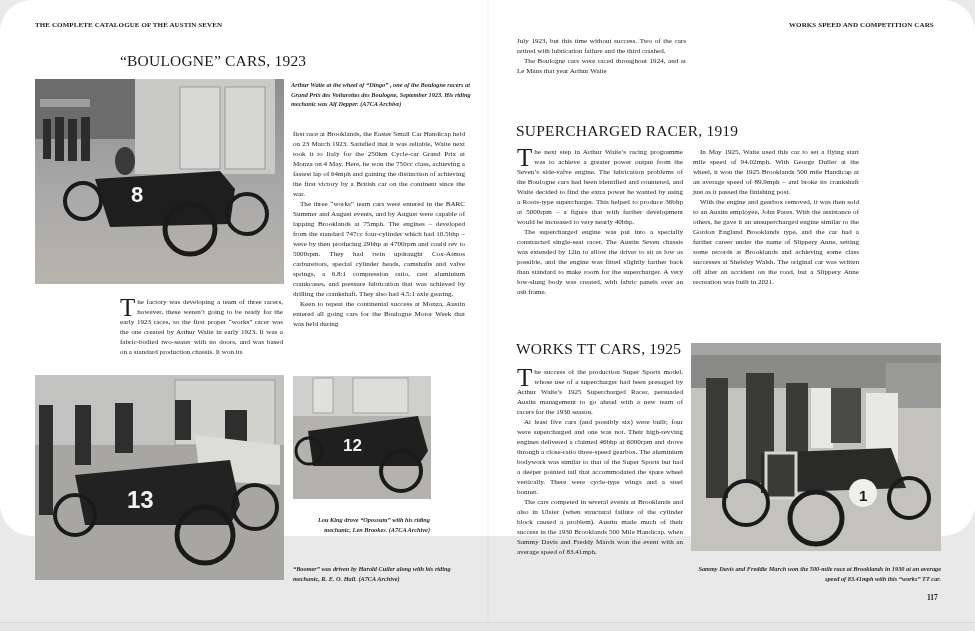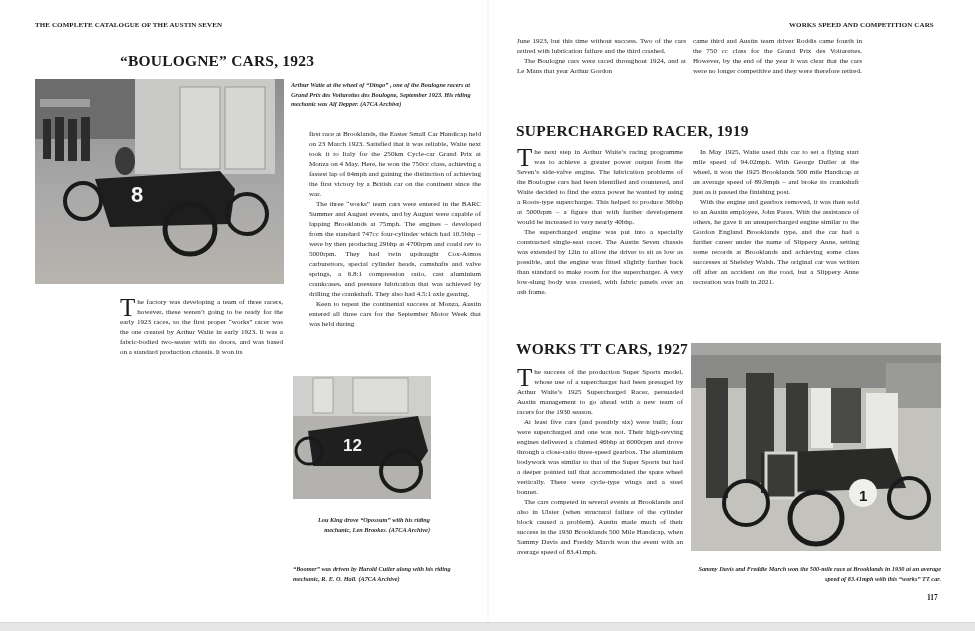--- a/index.html
+++ b/index.html
@@ -1,22 +1,22 @@
 <!DOCTYPE html>
 <html><head>
 <meta charset="utf-8">
 <style>
   * { box-sizing: border-box; margin: 0; padding: 0; }
   html, body { width: 975px; height: 631px; overflow: hidden; background: #e9e9e9; }
   body { font-family: "Liberation Serif", "DejaVu Serif", serif; color: #1b1b1b; position: relative; }
-  .spread { position: absolute; left: 0; top: 0; width: 975px; height: 622px; background: #ffffff; }
+  .spread { position: absolute; left: 0; top: 0; width: 975px; height: 536px; background: #ffffff; border-radius: 32px; }
   .spread-bottom { position: absolute; left: 0; top: 622px; width: 975px; height: 9px; background: #e6e6e6; border-top: 1px solid #d8d8d8; }
   .abs { position: absolute; }
   .running-head { font-size: 7px; font-weight: bold; letter-spacing: 0.1px; text-transform: uppercase; white-space: nowrap; }
-  .section-title { font-size: 15.5px; font-weight: bold; letter-spacing: 0.2px; white-space: nowrap; }
+  .section-title { font-size: 15.5px; font-weight: normal; letter-spacing: 0.2px; white-space: nowrap; }
   .body-text { font-size: 7.1px; line-height: 10px; text-align: justify; hyphens: auto; }
   .body-text p { text-indent: 7px; }
   .body-text p.first { text-indent: 0; }
   .dropcap { float: left; font-size: 25px; line-height: 19px; margin: 1px 2px 0 0; font-weight: normal; }
   .caption { font-size: 6.3px; line-height: 9.5px; font-style: italic; font-weight: bold; color: #2a2a2a; }
   .caption.right { text-align: right; }
   .folio { font-size: 7.5px; font-weight: bold; }
   .photo { overflow: hidden; background: #bdbdbd; }
   .photo svg { display: block; width: 100%; height: 100%; }
 </style>
@@ -57,26 +57,46 @@
       <text x="96" y="123" font-family="Liberation Sans, sans-serif" font-size="22" font-weight="bold" fill="#f2f2f2">8</text>
     </svg>
   </div>
 
   <div class="abs caption" style="left:291px; top:80px; width:180px;">Arthur Waite at the wheel of “Dingo” , one of the Boulogne racers at Grand Prix des Voiturettes des Boulogne, September 1923. His riding mechanic was Alf Depper. (A7CA Archive)</div>
 
   <div class="abs body-text" style="left:120px; top:297px; width:163px;">
     <p class="first"><span class="dropcap">T</span><span>he factory was developing a team of three racers, however, these weren’t going to be ready for the early 1923 races, so the first proper “works” racer was the one created by Arthur Waite in early 1923. It was a fabric-bodied two-seater with no doors, and was based on a standard production chassis. It won its</span></p>
   </div>
 
-  <div class="abs body-text" style="left:293px; top:129px; width:172px;margin-left:16px;">
+  <div class="abs body-text" style="left:293px; top:129px; width:172px;">
     <p class="first">first race at Brooklands, the Easter Small Car Handicap held on 23 March 1923. Satisfied that it was reliable, Waite next took it to Italy for the 250km Cycle-car Grand Prix at Monza on 4 May. Here, he won the 750cc class, achieving a fastest lap of 64mph and gaining the distinction of achieving the first victory by a British car on the continent since the war.</p>
     <p>The three “works” team cars were entered in the BARC Summer and August events, and by August were capable of lapping Brooklands at 75mph. The engines – developed from the standard 747cc four-cylinder which had 10.5bhp – were by then producing 29bhp at 4700rpm and could rev to 5000rpm. They had twin updraught Cox-Atmos carburettors, special cylinder heads, camshafts and valve springs, a 6.8:1 compression ratio, cast aluminium crankcases, and pressure lubrication that was achieved by drilling the crankshaft. They also had 4.5:1 axle gearing.</p>
-    <p>Keen to repeat the continental success at Monza, Austin entered all three cars for the September Motor Week that was held during</p>
+    <p>Keen to repeat the continental success at Monza, Austin entered all going cars for the Boulogne Motor Week that was held during</p>
   </div>
 
+  <div class="abs photo" style="left:35px; top:375px; width:249px; height:205px;">
+    <svg viewBox="0 0 249 205" preserveAspectRatio="none">
+      <rect width="249" height="205" fill="#a8a6a2"></rect>
+      <rect x="0" y="0" width="249" height="70" fill="#c2c2c0"></rect>
+      <rect x="140" y="5" width="100" height="65" fill="#d2d2cf" stroke="#999" stroke-width="1"></rect>
+      <g fill="#2e2e2e">
+          <rect x="4" y="30" width="14" height="110"></rect>
+          <rect x="40" y="30" width="16" height="60"></rect>
+          <rect x="80" y="28" width="18" height="50"></rect>
+          <rect x="140" y="25" width="16" height="40"></rect>
+          <rect x="190" y="35" width="22" height="40"></rect>
+        </g>
+      <path d="M160 60 L245 70 L245 110 L165 105 Z" fill="#dcdcd9"></path>
+      <path d="M40 100 L195 85 L205 130 L195 150 L50 150 Z" fill="#222"></path>
+      <circle cx="40" cy="140" r="20" fill="none" stroke="#1a1a1a" stroke-width="4"></circle>
+      <circle cx="170" cy="160" r="28" fill="none" stroke="#1a1a1a" stroke-width="5"></circle>
+      <circle cx="220" cy="132" r="22" fill="none" stroke="#1a1a1a" stroke-width="4"></circle>
+      <text x="92" y="133" font-family="Liberation Sans, sans-serif" font-size="24" font-weight="bold" fill="#f2f2f2">13</text>
+    </svg>
+  </div>
 
   <div class="abs photo" style="left:293px; top:376px; width:138px; height:123px;text-align:center;">
     <svg viewBox="0 0 138 123" preserveAspectRatio="none">
       <rect width="138" height="123" fill="#b4b2ae"></rect>
       <rect x="0" y="0" width="138" height="40" fill="#cfcfcd"></rect>
       <rect x="20" y="2" width="20" height="35" fill="#e0e0dd" stroke="#999" stroke-width="0.8"></rect>
       <rect x="60" y="2" width="55" height="35" fill="#dcdcd9" stroke="#999" stroke-width="0.8"></rect>
       <path d="M15 55 L125 40 L135 75 L125 90 L20 90 Z" fill="#1f1f1f"></path>
       <circle cx="16" cy="75" r="13" fill="none" stroke="#1a1a1a" stroke-width="3"></circle>
       <circle cx="108" cy="95" r="20" fill="none" stroke="#1a1a1a" stroke-width="4"></circle>
@@ -86,39 +106,36 @@
 
   <div class="abs caption right" style="left:292px; top:515px; width:138px;">Lou King drove “Opossum” with his riding mechanic, Len Brookes. (A7CA Archive)</div>
 
   <div class="abs caption" style="left:293px; top:564px; width:160px;">“Boomer” was driven by Harold Cutler along with his riding mechanic, R. E. O. Hall. (A7CA Archive)</div>
 
   <div class="abs folio" style="left:33px; top:593px;margin-top:28px;">116</div>
 
   <div class="abs running-head" style="left:789px; top:21px;">WORKS SPEED AND COMPETITION CARS</div>
 
   <div class="abs body-text" style="left:517px; top:36px; width:169px;">
-    <p class="first">June 1923, but this time without success. Two of the cars retired with lubrication failure and the third crashed.</p>
-    <p>The Boulogne cars were raced throughout 1924, and at Le Mans that year Arthur Gordon</p>
-  </div>
-  <div class="abs body-text" style="left:693px; top:36px; width:169px;">
-    <p class="first">came third and Austin team driver Roddis came fourth in the 750 cc class for the Grand Prix des Voitarettes. However, by the end of the year it was clear that the cars were no longer competitive and they were therefore retired.</p>
+    <p class="first">July 1923, but this time without success. Two of the cars retired with lubrication failure and the third crashed.</p>
+    <p>The Boulogne cars were raced throughout 1924, and at Le Mans that year Arthur Waite</p>
   </div>
 
   <div class="abs section-title" style="left:516px; top:122px;">SUPERCHARGED RACER, 1919</div>
 
   <div class="abs body-text" style="left:517px; top:147px; width:166px;">
     <p class="first"><span class="dropcap">T</span><span>he next step in Arthur Waite’s racing programme was to achieve a greater power output from the Seven’s side-valve engine. The lubrication problems of the Boulogne cars had been identified and countered, and Waite decided to find the extra power he wanted by using a Roots-type supercharger. This helped to produce 36bhp at 5000rpm – a figure that with further development would be increased to very nearly 40bhp.</span></p>
     <p>The supercharged engine was put into a specially constructed single-seat racer. The Austin Seven chassis was extended by 12in to allow the driver to sit as low as possible, and the engine was fitted slightly farther back than standard to make room for the supercharger. A very low-slung body was created, with fabric panels over an ash frame.</p>
   </div>
   <div class="abs body-text" style="left:693px; top:147px; width:166px;">
     <p>In May 1925, Waite used this car to set a flying start mile speed of 94.02mph. With George Duller at the wheel, it won the 1925 Brooklands 500 mile Handicap at an average speed of 89.9mph – and broke its crankshaft just as it passed the finishing post.</p>
     <p>With the engine and gearbox removed, it was then sold to an Austin employee, John Pares. With the assistance of others, he gave it an unsupercharged engine similar to the Gordon England Brooklands type, and the car had a further career under the name of Slippery Anne, setting some records at Brooklands and achieving some class successes at Shelsley Walsh. The original car was written off after an accident on the road, but a Slippery Anne recreation was built in 2021.</p>
   </div>
 
-  <div class="abs section-title" style="left:516px; top:340px;">WORKS TT CARS, 1927</div>
+  <div class="abs section-title" style="left:516px; top:340px;">WORKS TT CARS, 1925</div>
 
   <div class="abs body-text" style="left:517px; top:367px; width:166px;">
     <p class="first"><span class="dropcap">T</span><span>he success of the production Super Sports model, whose use of a supercharger had been presaged by Arthur Waite’s 1925 Supercharged Racer, persuaded Austin management to go ahead with a new team of racers for the 1930 season.</span></p>
     <p>At least five cars (and possibly six) were built; four were supercharged and one was not. Their high-revving engines delivered a claimed 46bhp at 6000rpm and drove through a close-ratio three-speed gearbox. The aluminium bodywork was similar to that of the Super Sports but had a deeper pointed tail that accommodated the spare wheel vertically. There were cycle-type wings and a steel bonnet.</p>
     <p>The cars competed in several events at Brooklands and also in Ulster (when structural failure of the cylinder block caused a problem). Austin made much of their success in the 1930 Brooklands 500 Mile Handicap, when Sammy Davis and Freddy March won the event with an average speed of 83.41mph.</p>
   </div>
 
   <div class="abs photo" style="left:691px; top:343px; width:250px; height:208px;">
     <svg viewBox="0 0 250 208" preserveAspectRatio="none">
       <rect width="250" height="208" fill="#c4c2bd"></rect>

